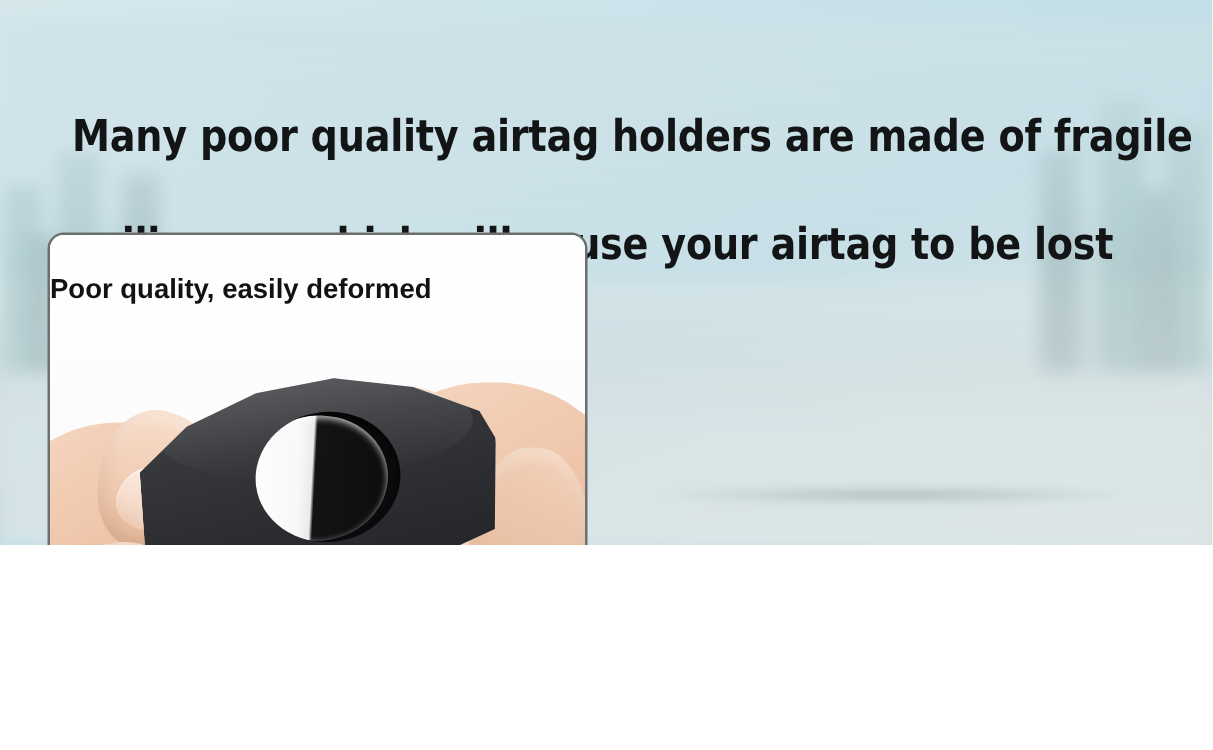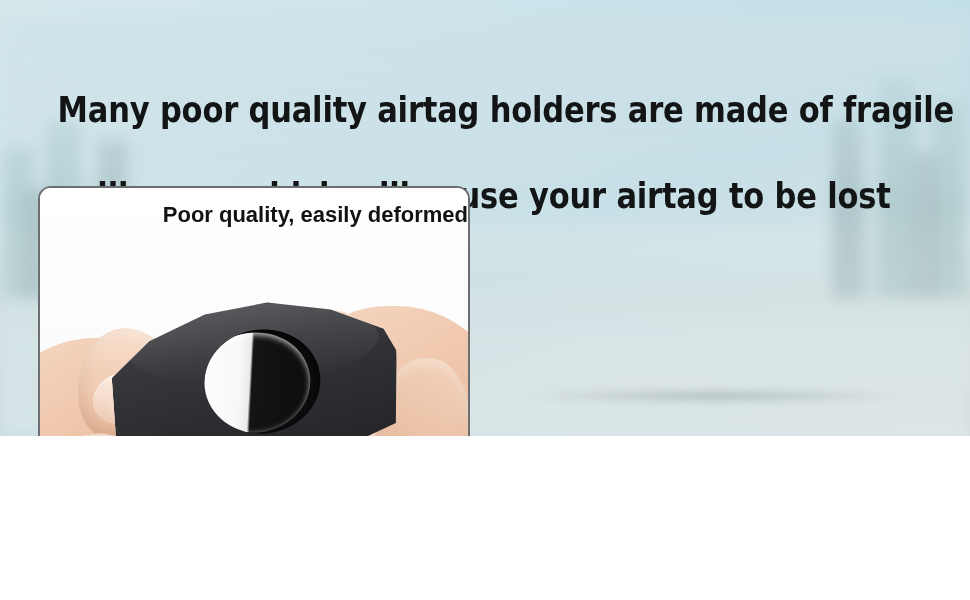--- a/index.html
+++ b/index.html
@@ -97,23 +97,23 @@
     border: 2px solid #6c6e70;
     border-radius: 13px;
     overflow: hidden;
     box-sizing: border-box;
   }
   #panel-left  { left: 38px;  width: 432px; }
   #panel-right { left: 500px; width: 432px; }
 
   .panel-label {
     position: absolute;
-    top: 14px;
+    top: 30px;
     left: 0; right: 0;
-    text-align: right;
+    text-align: left;
     color: #111214;
     font-weight: bold;
     font-size: 22px;
     z-index: 9;
     pointer-events: none;
   }
   #panel-right .panel-label {
     text-align: left;
     left: 52px;
     top: 25px;

